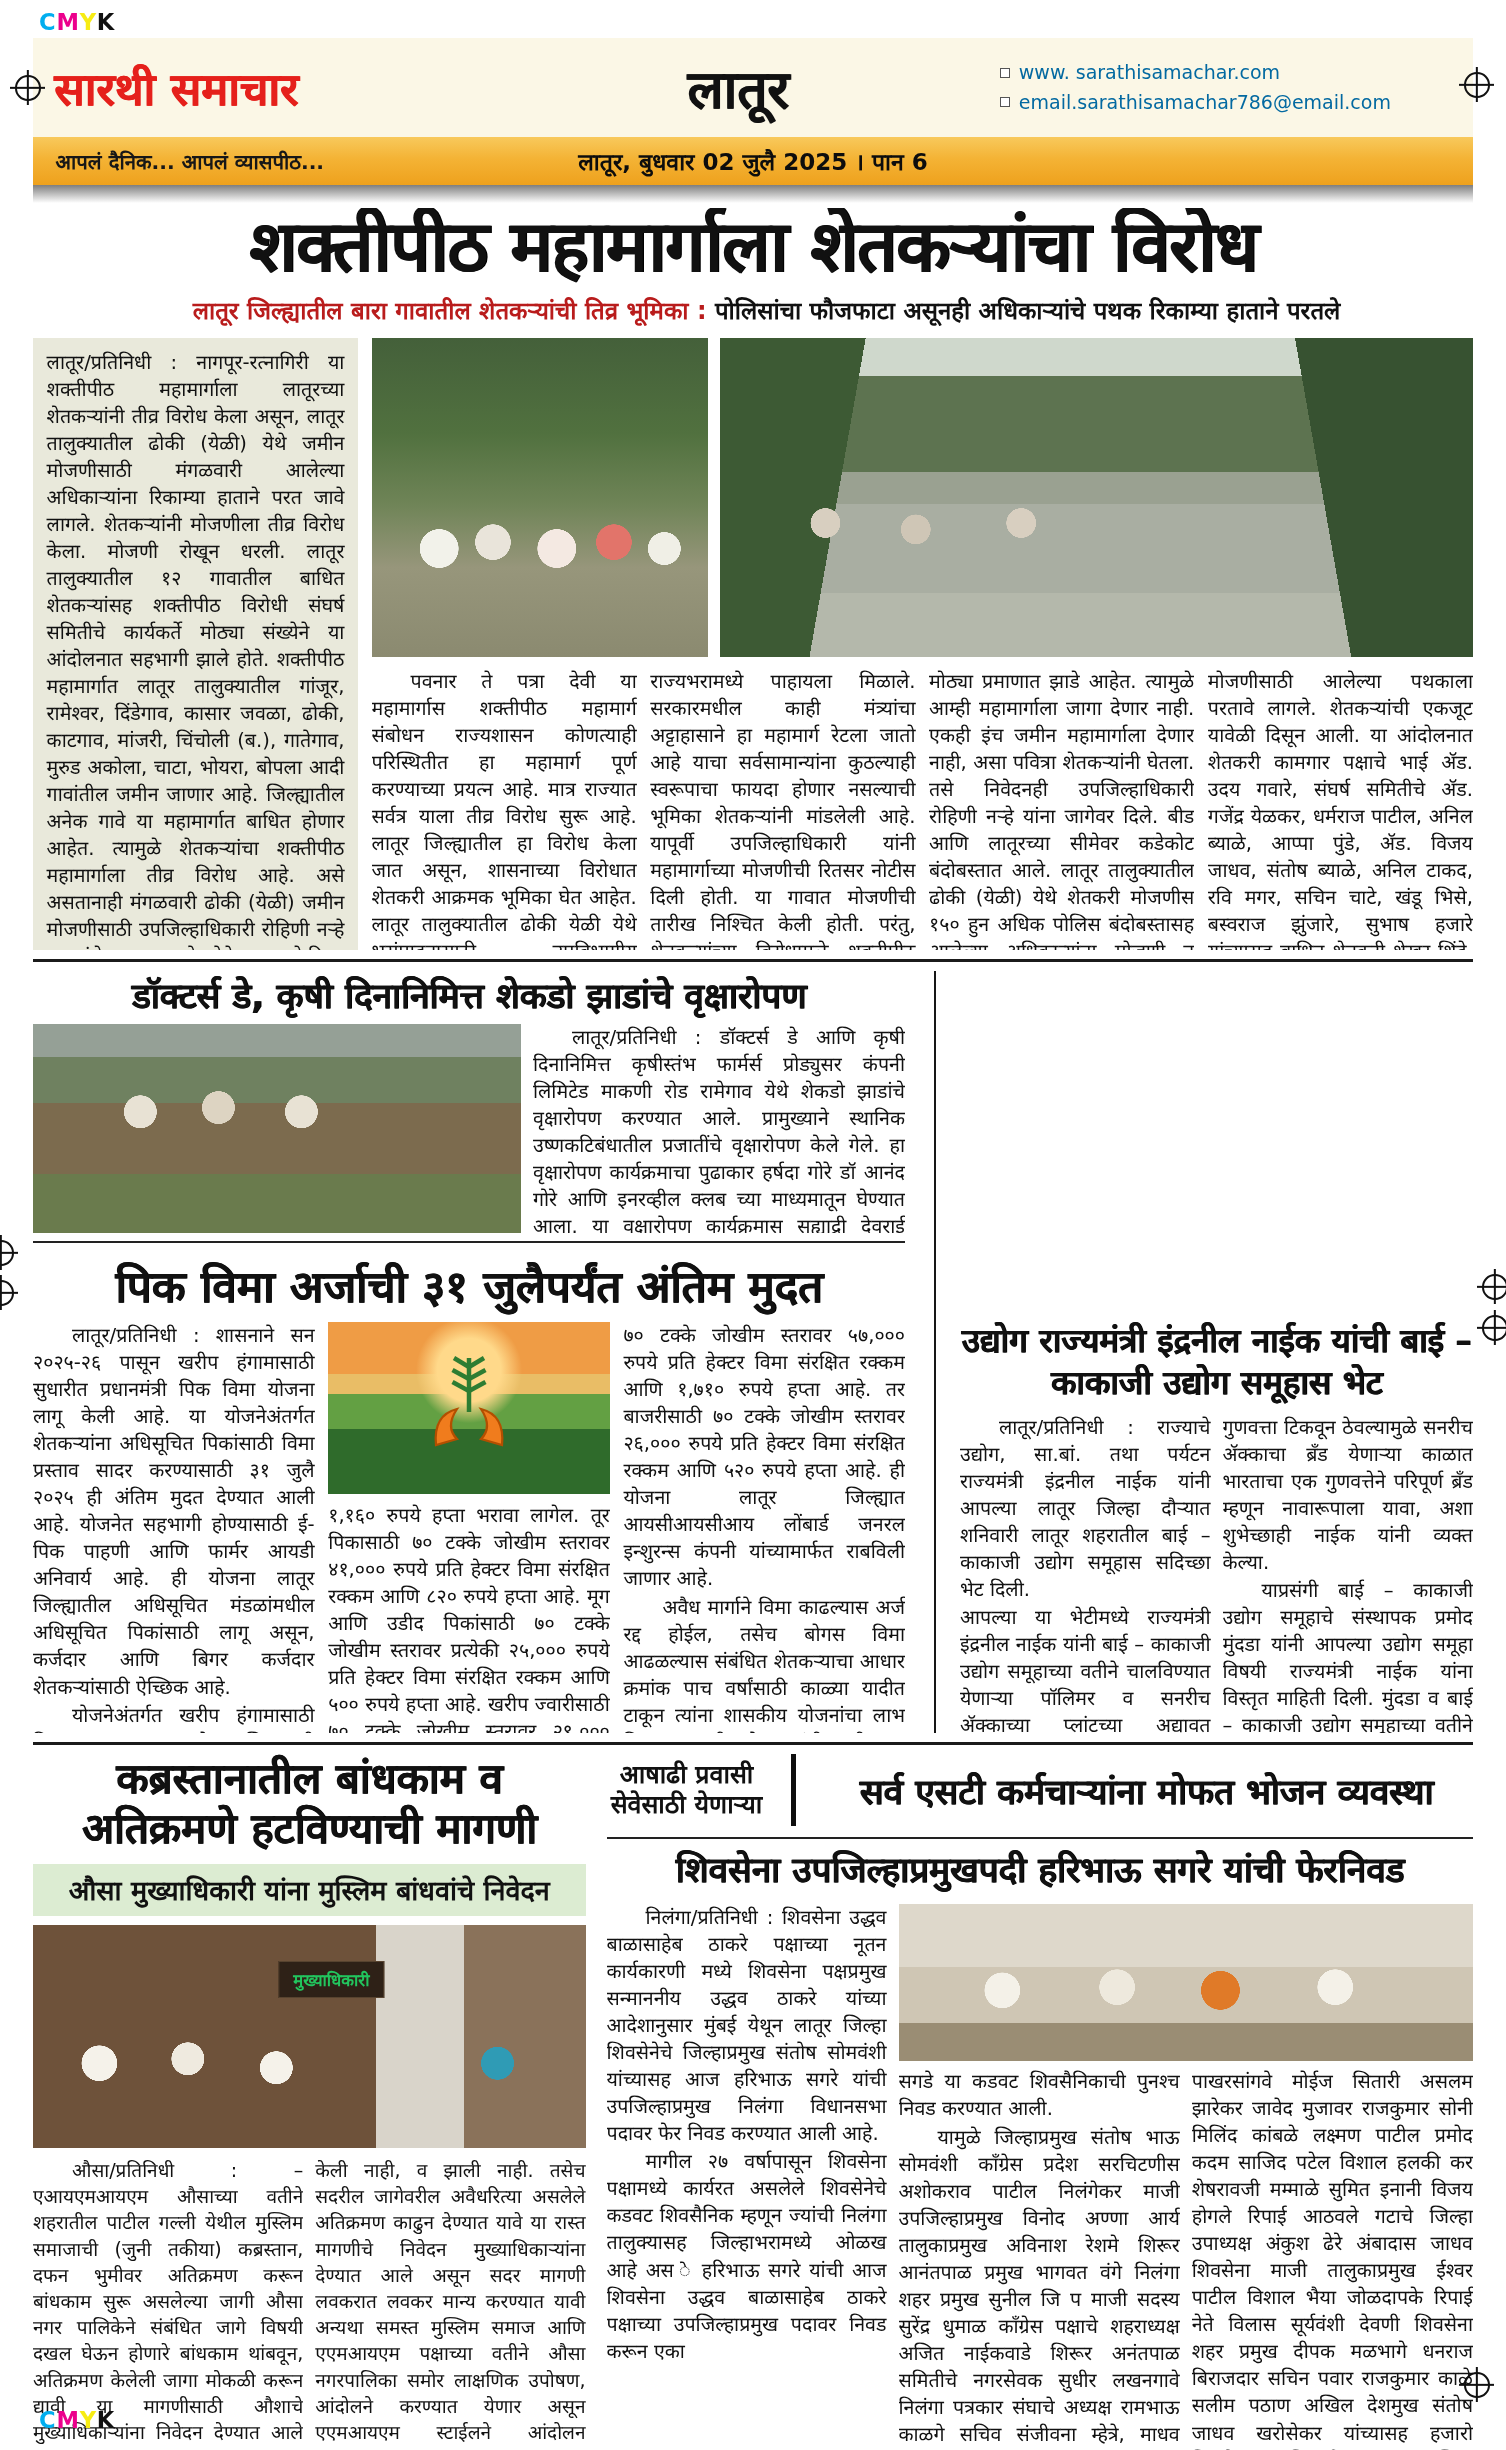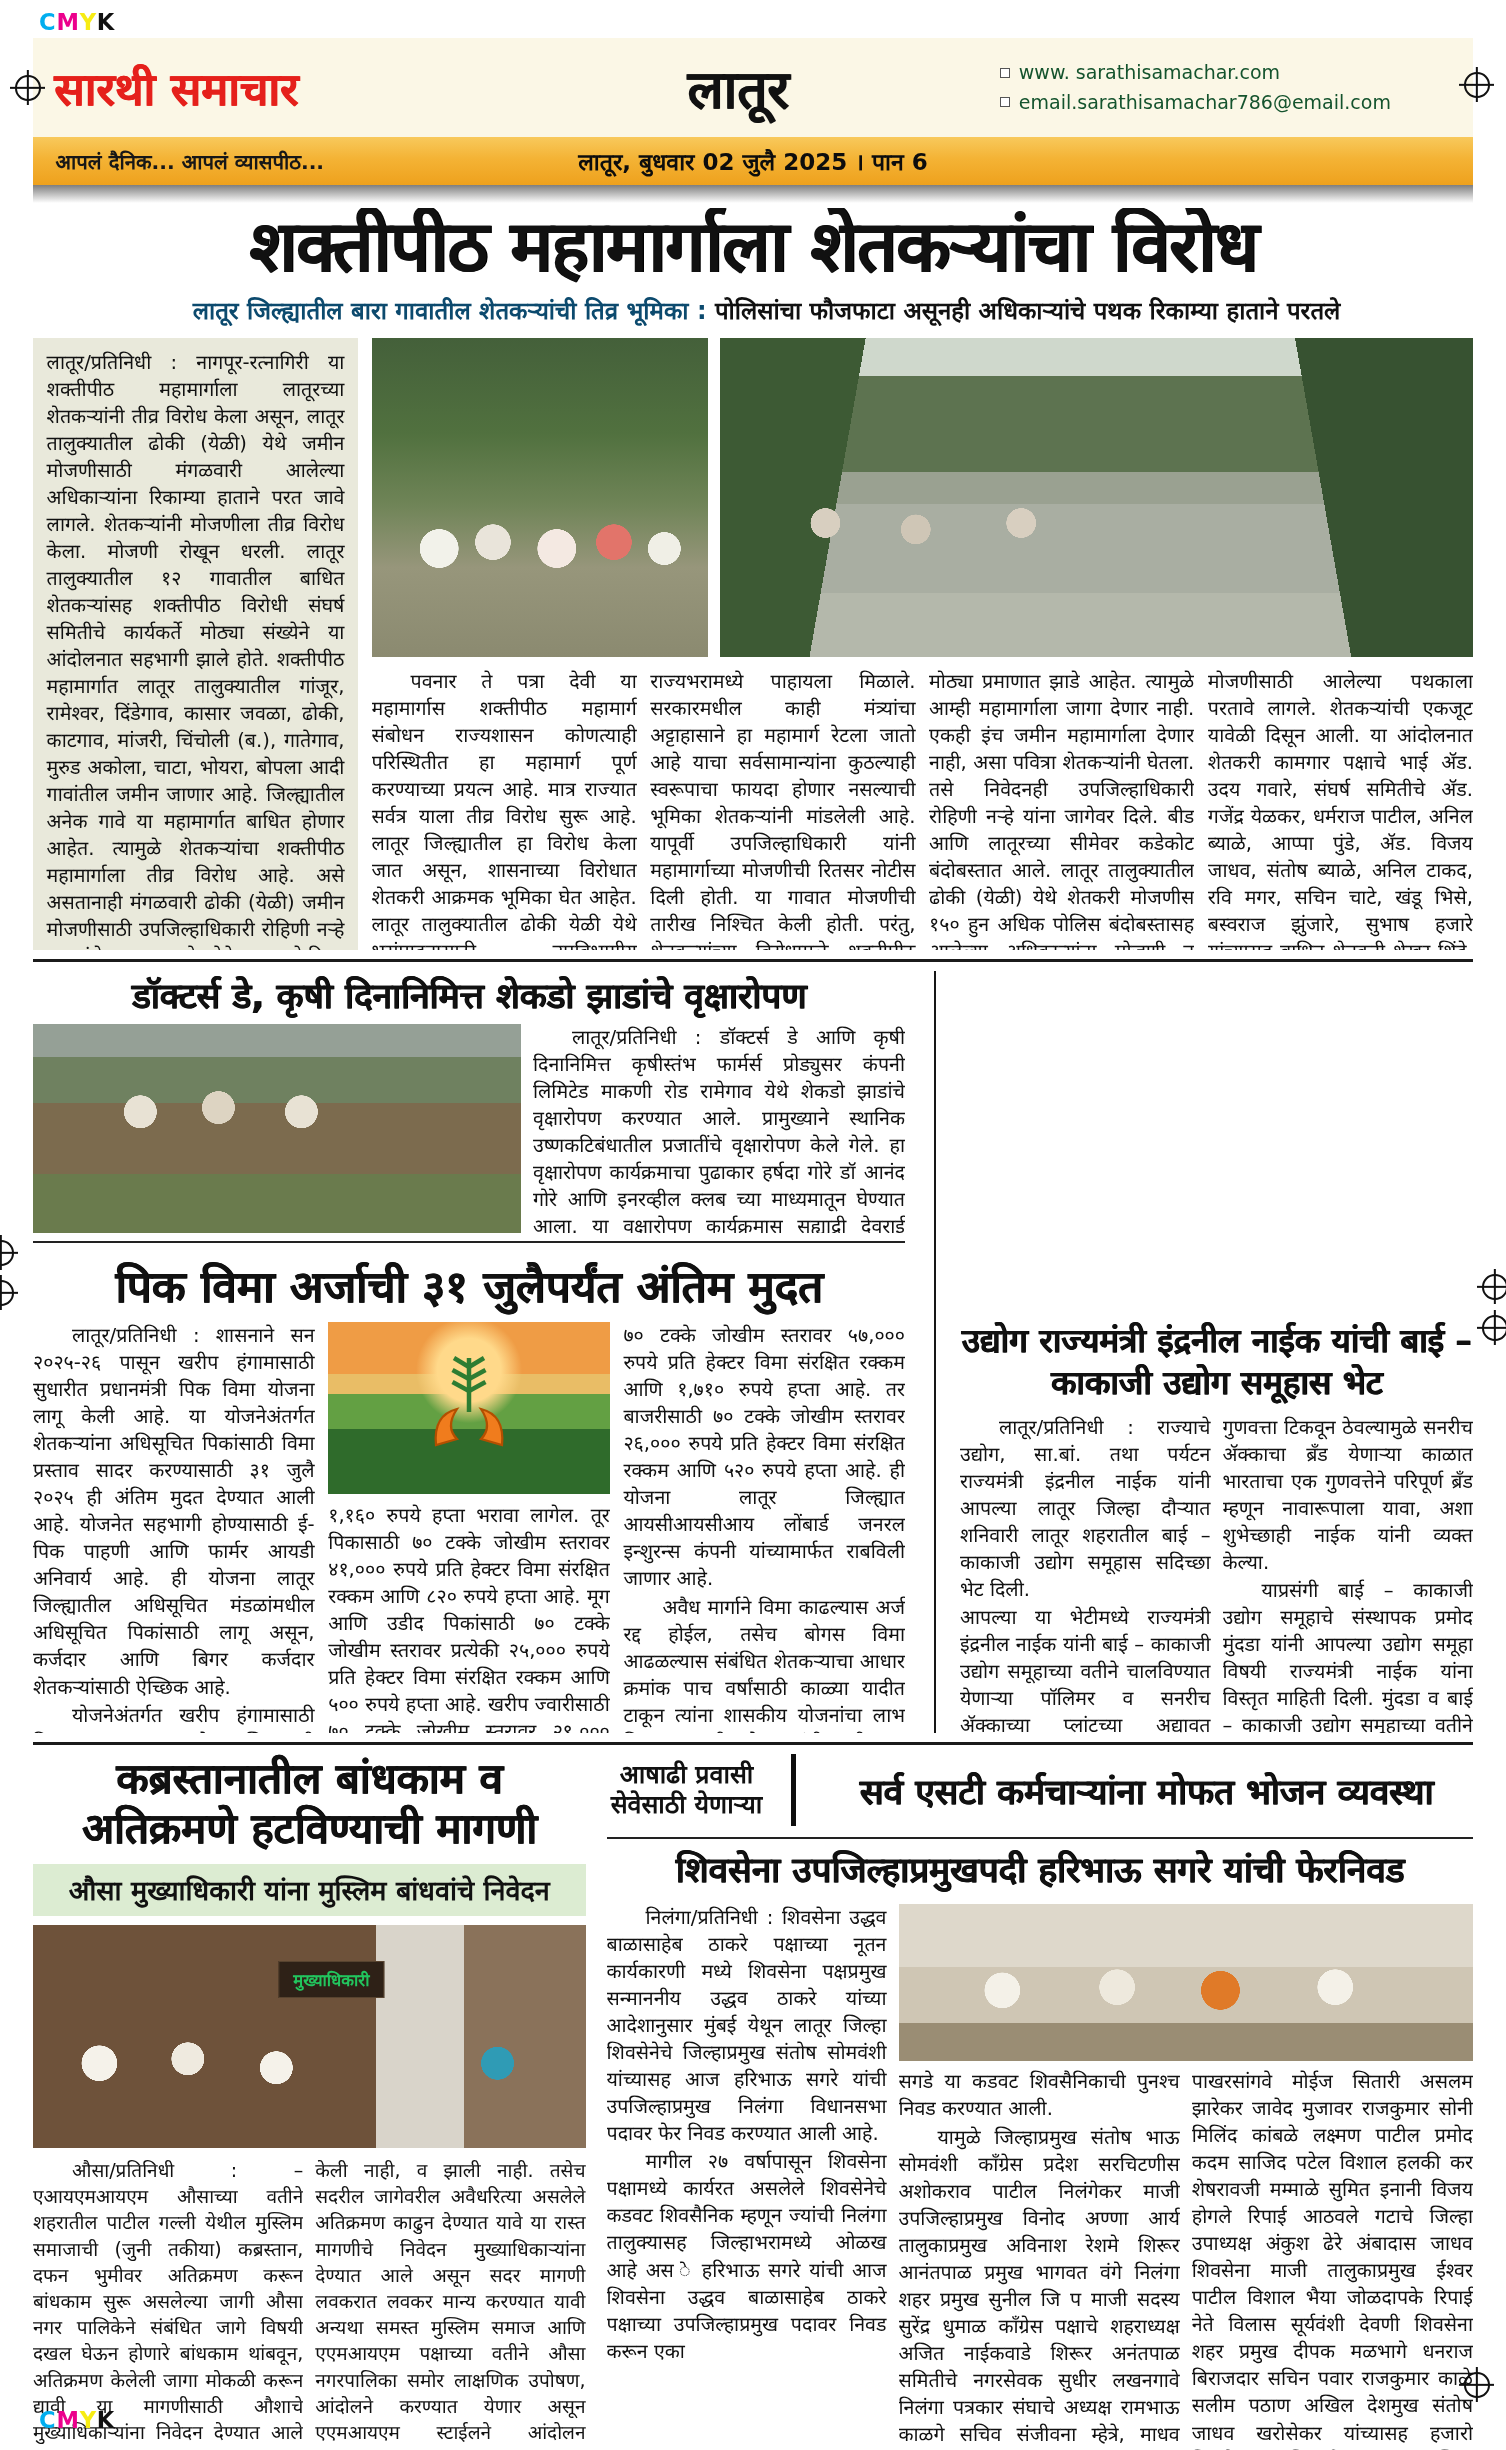--- a/index.html
+++ b/index.html
@@ -15,34 +15,34 @@
   .regmark { position:absolute; width:25.6px; height:25.6px; border:2.3px solid #111; border-radius:50%; }
   .regmark::before { content:""; position:absolute; left:50%; top:-6.8px; bottom:-6.8px; width:2.3px; background:#111; transform:translateX(-50%); }
   .regmark::after  { content:""; position:absolute; top:50%; left:-6.8px; right:-6.8px; height:2.3px; background:#111; transform:translateY(-50%); }
 
   .inner { margin:0 33px; }
 
   
   .masthead { margin-top:38px; height:99px; background:#fbf7e6; display:flex; align-items:center; padding:8px 21px; }
   .m-title { width:422px; font-size:45px; font-weight:bold; color:#e5201b; text-shadow:0.8px 0 #e5201b; white-space:nowrap; }
   .m-city  { flex:1; text-align:center; font-size:53px; font-weight:bold; text-shadow:0.8px 0 #111; }
-  .m-contact { width:452px; font-size:19px; line-height:1.55; color:#14532d; }
+  .m-contact { width:452px; font-size:19px; line-height:1.55; color:#0369a1; }
   .m-row { display:flex; align-items:center; }
   .sq { width:9.8px; height:9.8px; border:1.5px solid #555; margin-right:9px; flex:none; background:#fff; }
 
   .bar { height:48px; background:linear-gradient(180deg,#f8c95c 0%,#f4b335 45%,#eea11d 100%); display:flex; align-items:center; padding:0 22.6px; }
   .bar-tagline { width:377px; font-size:20.3px; font-weight:bold; color:#171717; }
   .bar-dateline { flex:1; text-align:center; font-size:23px; font-weight:bold; color:#0d0d0d; }
   .bar-spacer { width:377px; }
   .bar-shadow { height:18px; margin:0 33px 1.5px 33px; background:linear-gradient(180deg,rgba(20,20,20,.55),rgba(255,255,255,0)); }
 
   
   .lead-h1 { margin-top:4.5px; text-align:center; font-size:71px; font-weight:bold; line-height:1.1; letter-spacing:-1.5px; white-space:nowrap; overflow:hidden; text-shadow:1.2px 0 #000; }
   .lead-sub { margin-top:7.5px; text-align:center; font-size:24px; font-weight:bold; white-space:nowrap; overflow:hidden; }
-  .red { color:#0c4a6e;margin-left:27px; }
+  .red { color:#b91c1c;margin-left:27px; }
 
   .body-txt { font-size:19.6px; line-height:1.38; text-align:justify; overflow:hidden; }
   .body-txt p.ind { text-indent:39px; }
   .body-txt p + p { margin-top:1.5px; }
 
   .a1 { display:flex; gap:13.6px; height:612px; margin-top:12px; }
   .a1-col1 { width:325px; background:#e9e9db; padding:10.5px 13.6px; }
   .a1-right { flex:1; display:flex; flex-direction:column; }
   .a1-photos { display:flex; gap:12px; height:319px; }
   .a1-cols { flex:1; display:flex; gap:13.6px; margin-top:10.5px; overflow:hidden; }

